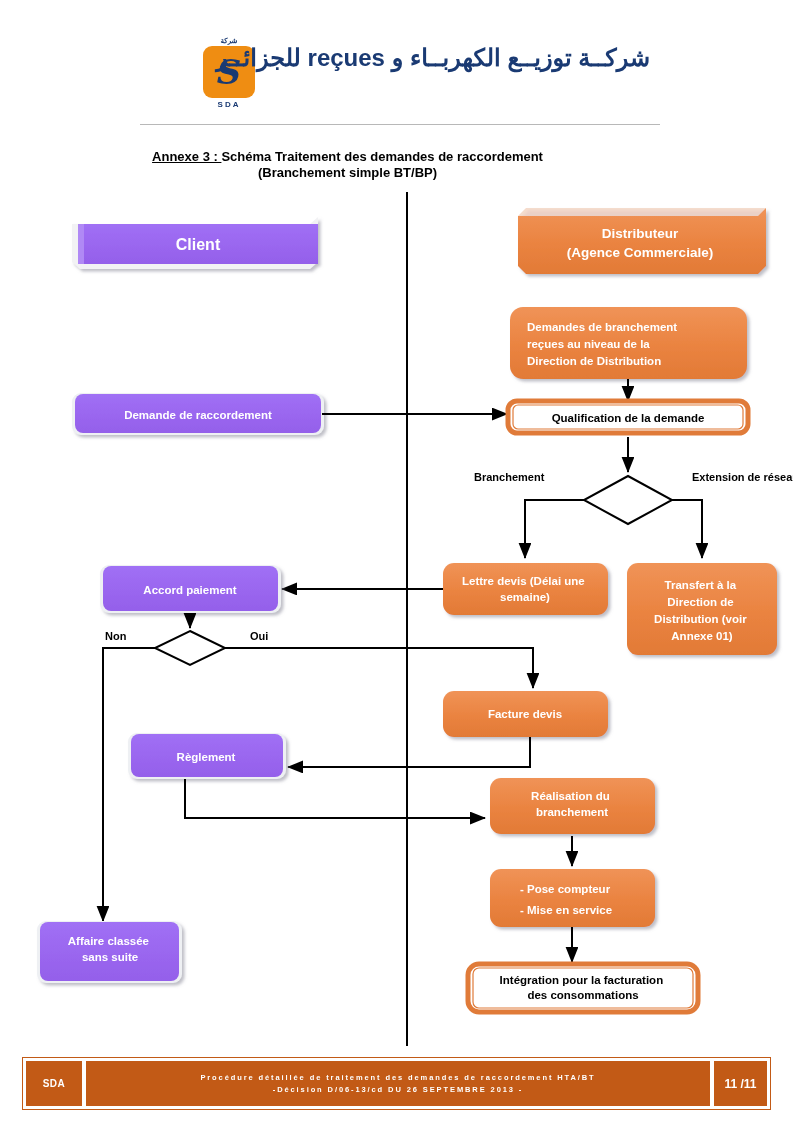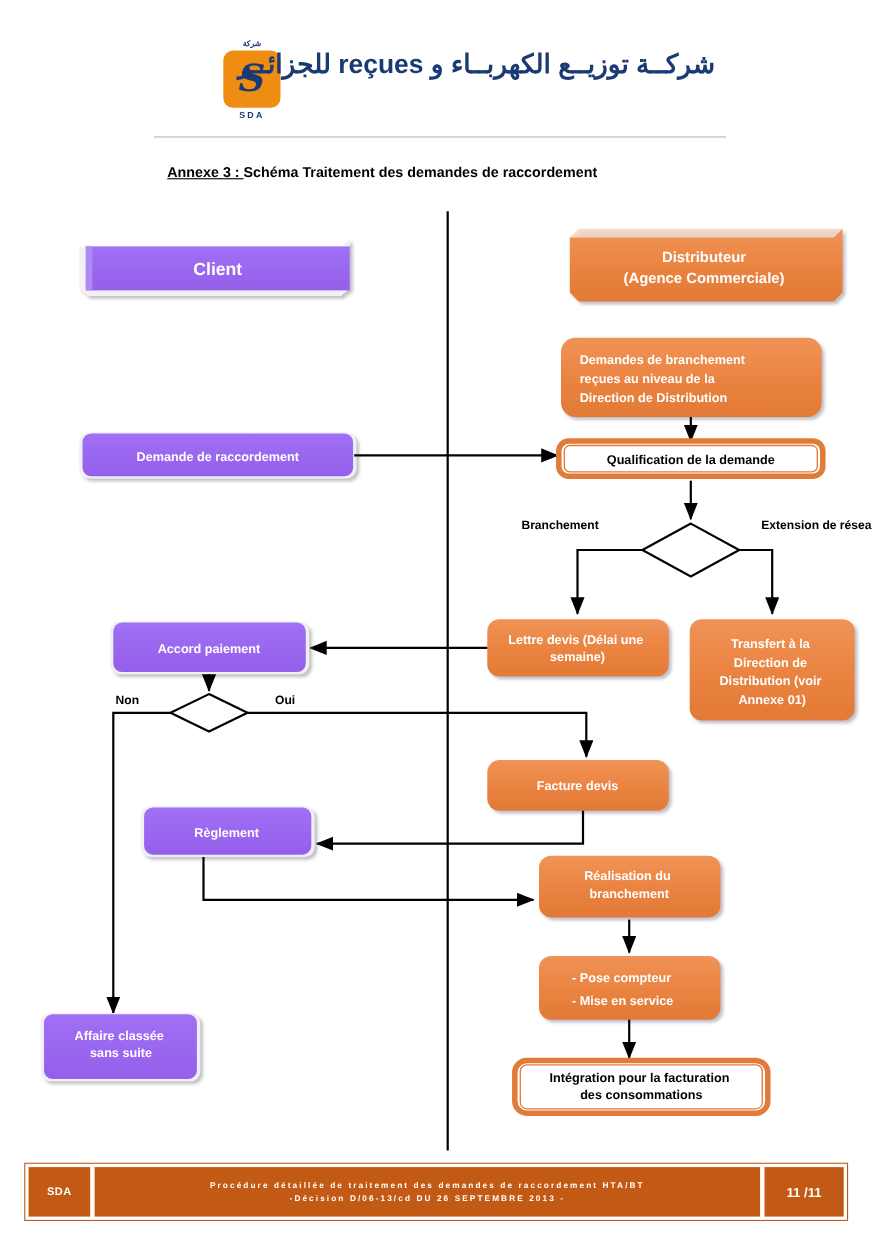--- a/index.html
+++ b/index.html
@@ -163,21 +163,21 @@
     flex-direction: column;
     align-items: center;
     justify-content: center;
     text-align: center;
     font-size: 7.5px;
     font-weight: bold;
     letter-spacing: 1.9px;
     line-height: 12px;
   }
   #footer-page {
-    width: 72px;
+    width: 53px;
     background: #c25a16;
     color: #ffffff;
     font-size: 12px;
     font-weight: bold;
     display: flex;
     align-items: center;
     justify-content: center;
   }
 </style>
 </head>
@@ -192,20 +192,21 @@
     <div id="logo-sda">SDA</div>
   </div>
   <div id="header-arabic">شركــة توزيــع الكهربــاء و reçues للجزائــر</div>
   <div id="header-rule"></div>
 </div>
 
 <div id="title-wrap">
   <div>
     <span id="title-annexe">Annexe 3 : </span><span>Schéma Traitement des demandes de raccordement</span>
   </div>
+  <div>(Branchement simple BT/BP)</div>
 </div>
 
 <svg id="diagram" viewBox="0 0 793 1121">
   <defs>
     <marker id="arrow" markerWidth="9" markerHeight="9" refX="7.5" refY="3.2" orient="auto">
       <path d="M0,0 L8,3.2 L0,6.4 z" fill="#000"></path>
     </marker>
     <linearGradient id="gOrange" x1="0" y1="0" x2="0" y2="1">
       <stop offset="0%" stop-color="#f09357"></stop>
       <stop offset="55%" stop-color="#ea8340"></stop>

